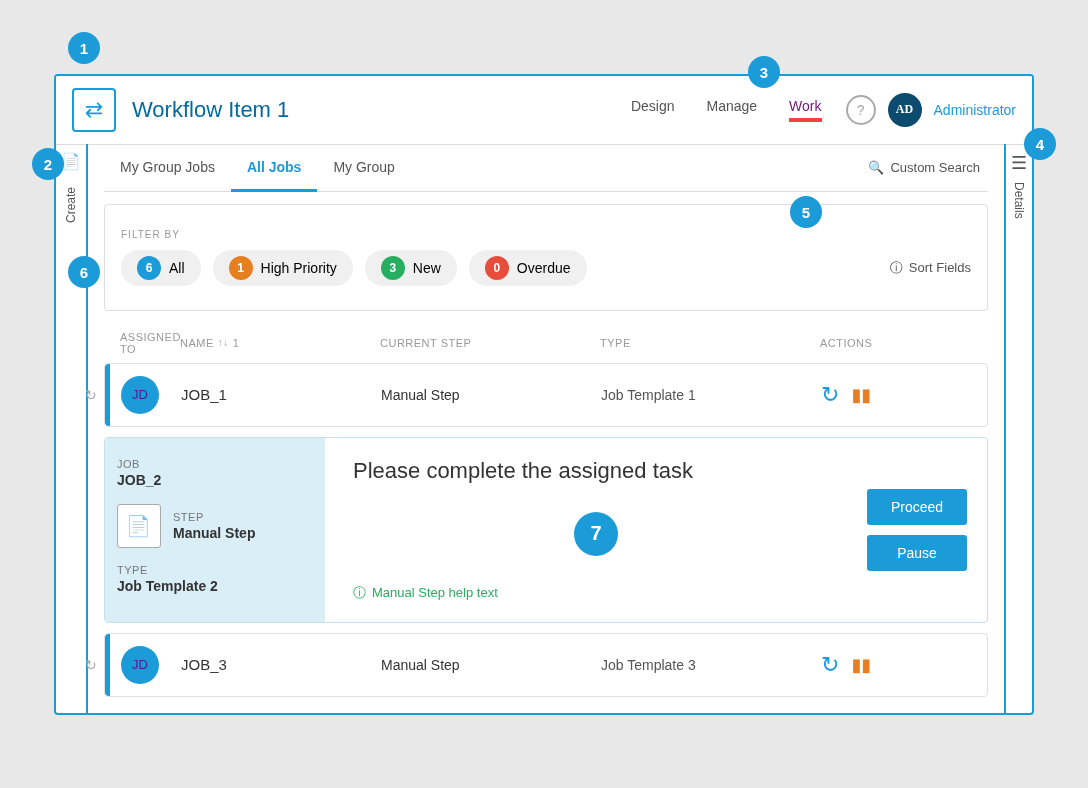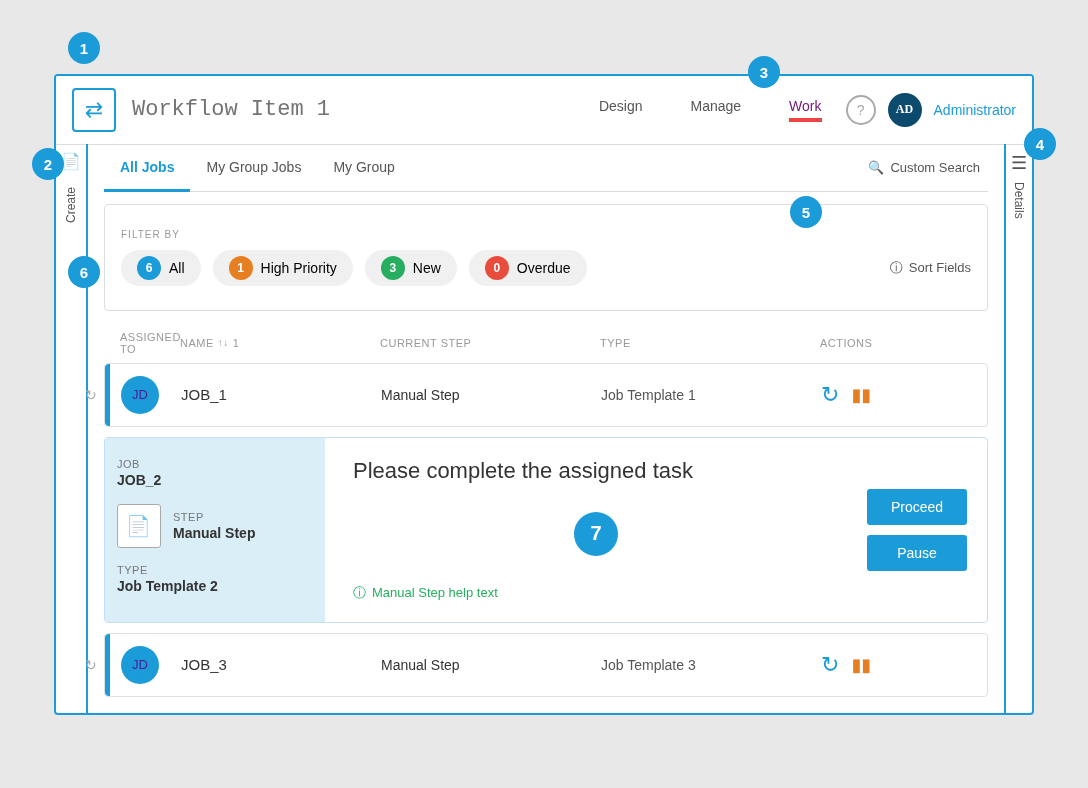--- a/index.html
+++ b/index.html
@@ -69,27 +69,26 @@
       display: flex;
       align-items: center;
       justify-content: center;
       margin-right: 16px;
       color: #1b9bd8;
       font-size: 22px;
     }
     .header-title {
       font-size: 22px;
       font-weight: normal;
-      color: #737373;
+      color: #0369a1;
       margin-right: auto;
-      font-family: Liberation Mono, monospace;
     }
     .header-nav {
       display: flex;
-      gap: 48px;
+      gap: 32px;
       margin-right: 24px;
       margin-left: 20px;
     }
     .nav-item {
       font-size: 14px;
       color: #555;
       cursor: pointer;
       padding-bottom: 4px;
     }
     .nav-item.active {
@@ -511,22 +510,22 @@
     </div>
 
     <div class="right-sidebar">
       <span class="details-icon">☰</span>
       <span class="details-btn">Details</span>
     </div>
 
     <div class="content-area">
 
       <div class="tabs">
+        <span class="tab">My Group Jobs</span>
         <span class="tab active">All Jobs</span>
-        <span class="tab">My Group Jobs</span>
         <span class="tab">My Group</span>
         <div class="custom-search">
           <span>🔍</span>
           <span>Custom Search</span>
         </div>
       </div>
 
       <div class="filter-section">
         <div class="filter-label">FILTER BY</div>
         <div class="filter-chips">

